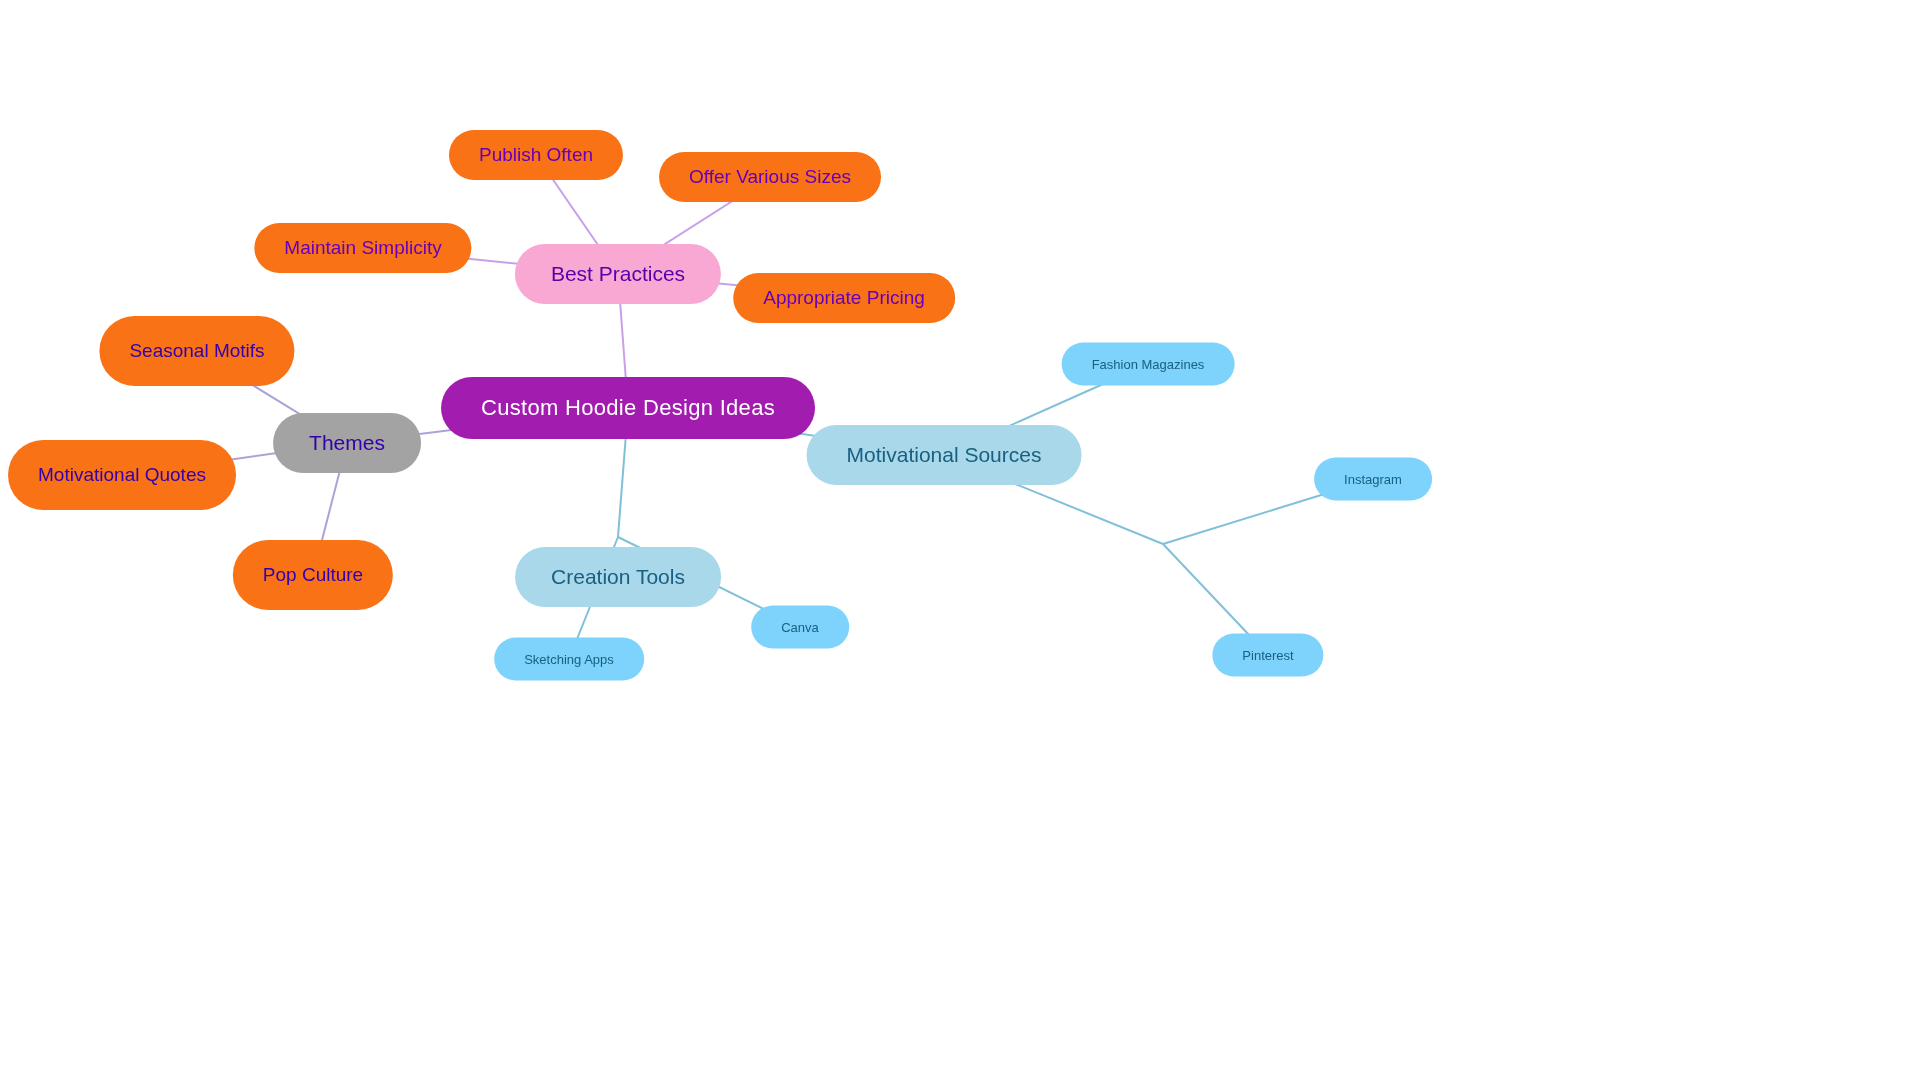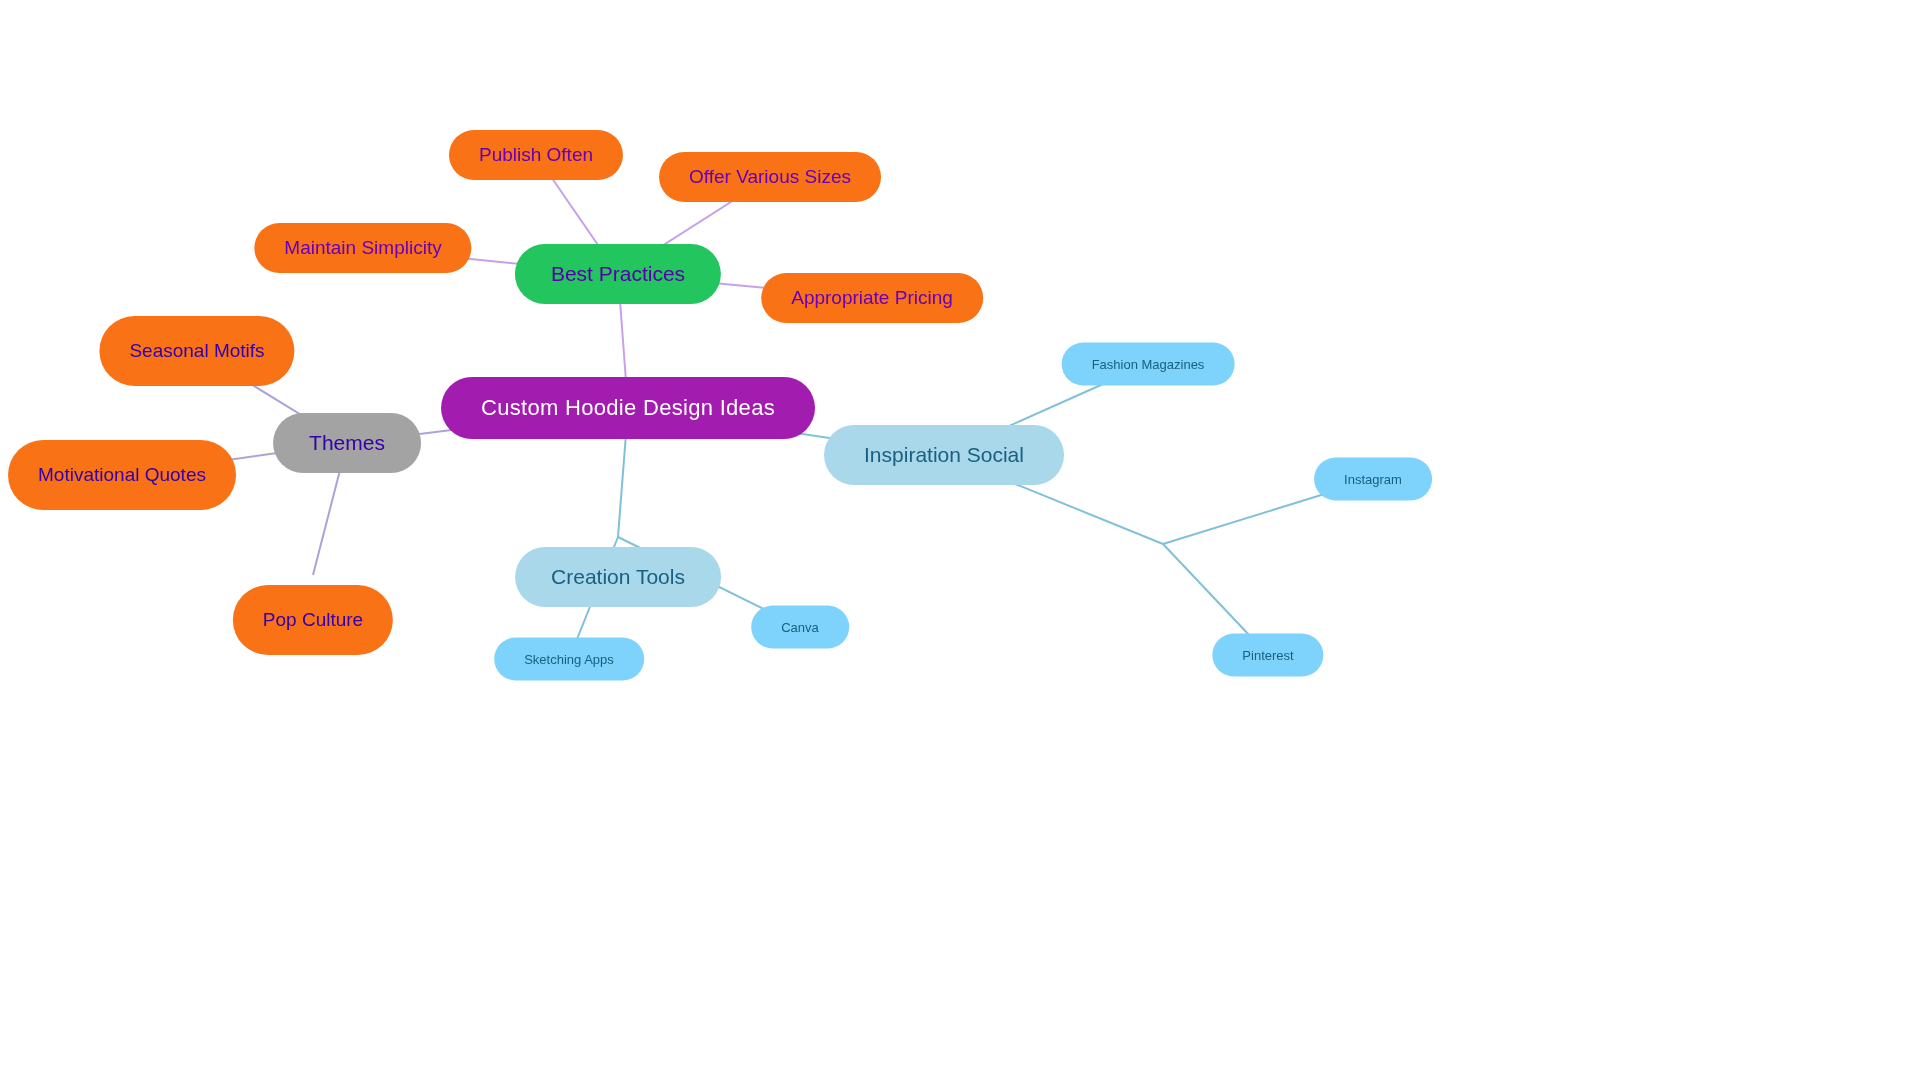--- a/index.html
+++ b/index.html
@@ -37,21 +37,21 @@
     .node-center {
       background: #a21caf;
       color: #ffffff;
       font-size: 22px;
       padding: 18px 40px;
       border-radius: 50px;
       font-weight: 400;
       letter-spacing: 0.3px;
     }
     .node-purple-mid {
-      background: #22c55e;
+      background: #f9a8d4;
       color: #5500aa;
       padding: 18px 36px;
       font-size: 21px;
       font-weight: 400;
     }
     .node-purple-small {
       background: #f97316;
       color: #6600bb;
       padding: 14px 30px;
       font-size: 19px;
@@ -132,54 +132,54 @@
   </div>
 
   <div class="node node-purple-small" style="left: 363px; top: 248px;">
     <span>Maintain Simplicity</span>
   </div>
 
   <div class="node node-purple-small" style="left: 770px; top: 177px;">
     <span>Offer Various Sizes</span>
   </div>
 
-  <div class="node node-purple-small" style="left: 872px; top: 298px;">
+  <div class="node node-purple-small" style="left: 844px; top: 298px;">
     <span>Appropriate Pricing</span>
   </div>
 
   <div class="node node-lavender-mid" style="left: 347px; top: 443px;">
     <span>Themes</span>
   </div>
 
   <div class="node node-lavender-small" style="left: 197px; top: 351px;">
     <span>Seasonal Motifs</span>
   </div>
 
   <div class="node node-lavender-small" style="left: 122px; top: 475px; justify-content: flex-end;">
     <span>Motivational Quotes</span>
   </div>
 
-  <div class="node node-lavender-small" style="left: 313px; top: 575px; margin-top: 45px;">
+  <div class="node node-lavender-small" style="left: 313px; top: 575px;">
     <span>Pop Culture</span>
   </div>
 
   <div class="node node-blue-mid" style="left: 618px; top: 537px; margin-top: 40px;">
     <span>Creation Tools</span>
   </div>
 
   <div class="node node-blue-small" style="left: 569px; top: 659px;">
     <span>Sketching Apps</span>
   </div>
 
   <div class="node node-blue-small" style="left: 800px; top: 627px;">
     <span>Canva</span>
   </div>
 
   <div class="node node-blue-mid" style="left: 944px; top: 455px; padding: 18px 40px;">
-    <span>Inspiration Social</span>
+    <span>Motivational Sources</span>
   </div>
 
   <div class="node node-blue-small" style="left: 1148px; top: 364px;">
     <span>Fashion Magazines</span>
   </div>
 
 
   <div class="node node-blue-small" style="left: 1373px; top: 479px;">
     <span>Instagram</span>
   </div>

